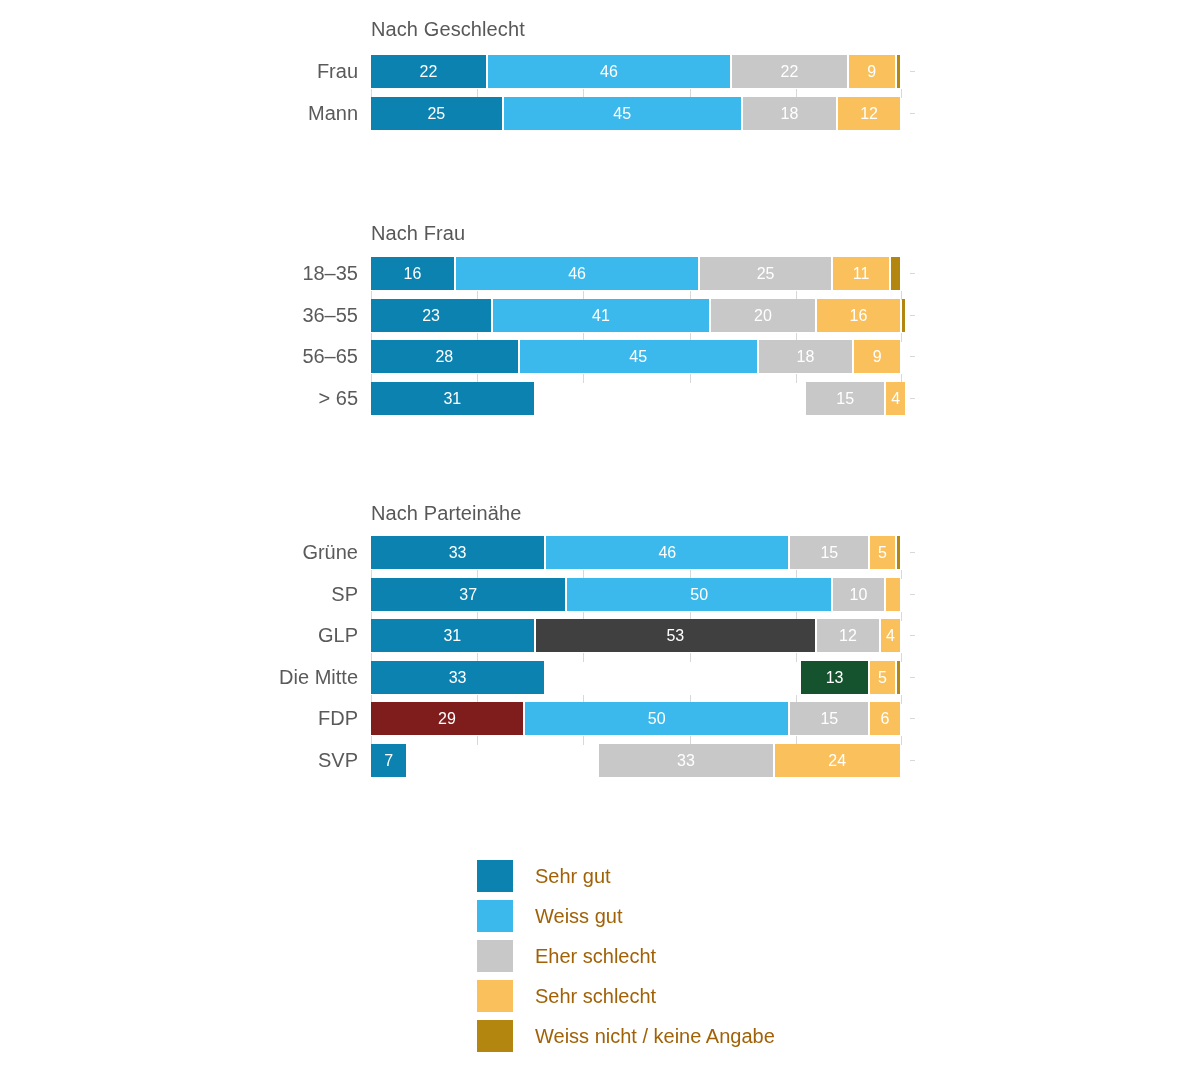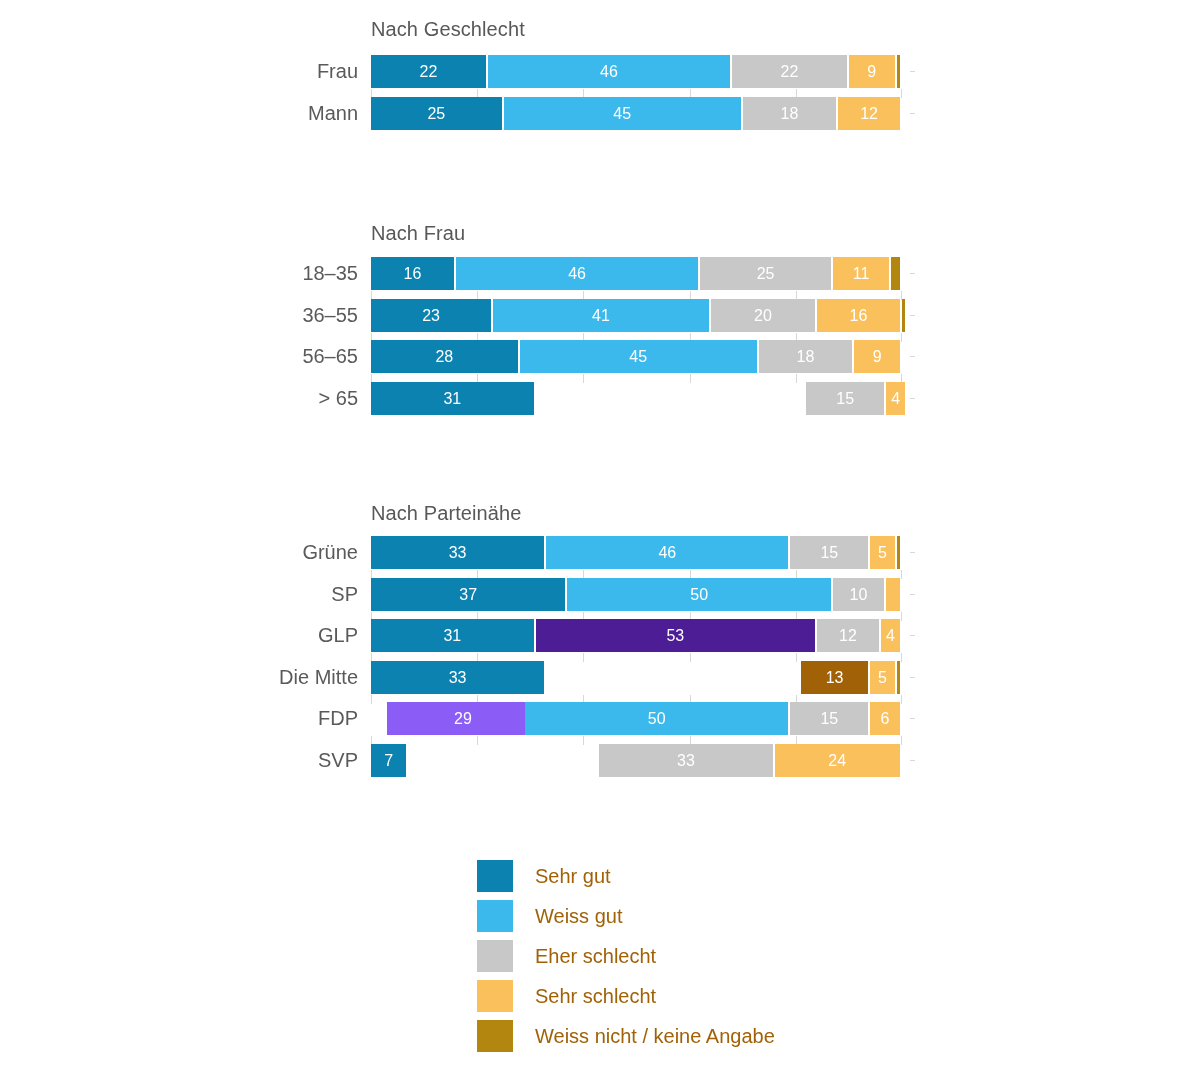--- a/index.html
+++ b/index.html
@@ -273,56 +273,56 @@
           <div class="tick" style="left: 212.4px;"></div>
           <div class="tick" style="left: 318.6px;"></div>
           <div class="tick" style="left: 424.8px;"></div>
           <div class="tick" style="left: 530px;"></div>
         </div>
         <div class="tick" style="position: absolute; left: 910px; top: 593.5px; width: 5px; height: 1px;"></div>
         <div class="row" style="top: 619px;">
           <div class="row-label">GLP</div>
           <div class="bar-track">
             <div class="seg" style="left: 0px; width: 162.61px; background: rgb(12, 130, 176);"><span>31</span></div>
-            <div class="seg" style="left: 164.61px; width: 279.43px; background: #4c1d95;"><span>53</span></div>
+            <div class="seg" style="left: 164.61px; width: 279.43px; background: #404040;"><span>53</span></div>
             <div class="seg" style="left: 446.04px; width: 61.72px; background: rgb(200, 200, 200);"><span>12</span></div>
             <div class="seg" style="left: 509.76px; width: 19.24px; background: rgb(249, 192, 92);"><span>4</span></div>
           </div>
         </div>
         <div class="ticks" style="top: 653px;">
           <div class="tick" style="left: 0px;"></div>
           <div class="tick" style="left: 106.2px;"></div>
           <div class="tick" style="left: 212.4px;"></div>
           <div class="tick" style="left: 318.6px;"></div>
           <div class="tick" style="left: 424.8px;"></div>
           <div class="tick" style="left: 530px;"></div>
         </div>
         <div class="tick" style="position: absolute; left: 910px; top: 635px; width: 5px; height: 1px;"></div>
         <div class="row" style="top: 660.5px;">
           <div class="row-label">Die Mitte</div>
           <div class="bar-track">
             <div class="seg" style="left: 0px; width: 173.23px; background: rgb(12, 130, 176);"><span>33</span></div>
-            <div class="seg" style="left: 430.11px; width: 67.03px; background: #a16207;"><span>13</span></div>
+            <div class="seg" style="left: 430.11px; width: 67.03px; background: #14532d;"><span>13</span></div>
             <div class="seg" style="left: 499.14px; width: 24.55px; background: rgb(249, 192, 92);"><span>5</span></div>
             <div class="seg" style="left: 525.69px; width: 3.31px; background: rgb(178, 134, 15);"></div>
           </div>
         </div>
         <div class="ticks" style="top: 694.5px;">
           <div class="tick" style="left: 0px;"></div>
           <div class="tick" style="left: 106.2px;"></div>
           <div class="tick" style="left: 212.4px;"></div>
           <div class="tick" style="left: 318.6px;"></div>
           <div class="tick" style="left: 424.8px;"></div>
           <div class="tick" style="left: 530px;"></div>
         </div>
         <div class="tick" style="position: absolute; left: 910px; top: 676.5px; width: 5px; height: 1px;"></div>
         <div class="row" style="top: 702px;">
           <div class="row-label">FDP</div>
           <div class="bar-track">
-            <div class="seg" style="left: 16px; width: 151.99px; background: #8b5cf6;"><span>29</span></div>
+            <div class="seg" style="left: 0px; width: 151.99px; background: #7f1d1d;"><span>29</span></div>
             <div class="seg" style="left: 153.99px; width: 263.5px; background: rgb(60, 185, 236);"><span>50</span></div>
             <div class="seg" style="left: 419.49px; width: 77.65px; background: rgb(200, 200, 200);"><span>15</span></div>
             <div class="seg" style="left: 499.14px; width: 29.86px; background: rgb(249, 192, 92);"><span>6</span></div>
           </div>
         </div>
         <div class="ticks" style="top: 736px;">
           <div class="tick" style="left: 0px;"></div>
           <div class="tick" style="left: 106.2px;"></div>
           <div class="tick" style="left: 212.4px;"></div>
           <div class="tick" style="left: 318.6px;"></div>

